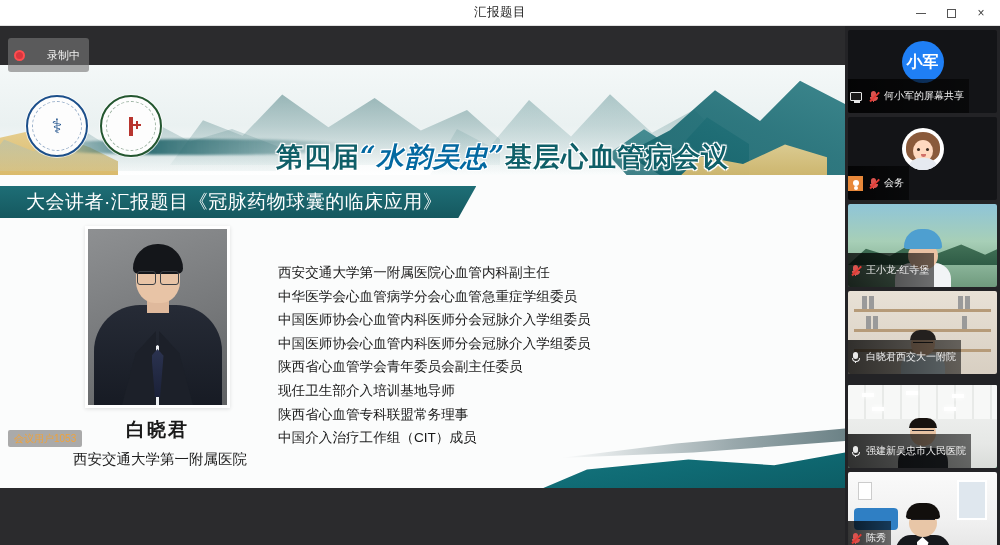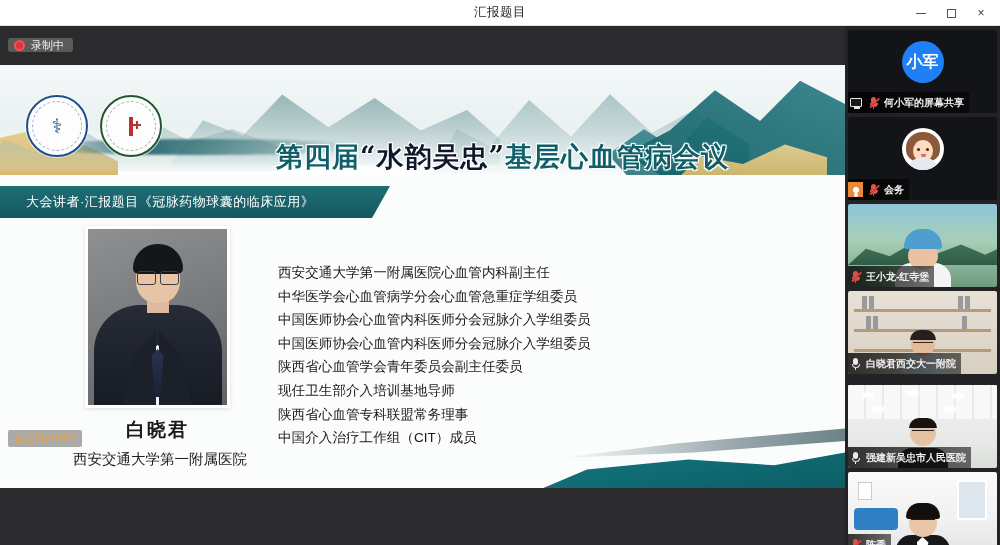--- a/index.html
+++ b/index.html
@@ -38,24 +38,24 @@
     background: #2b2b2d; overflow: hidden;
   }
   .slide {
     position: absolute; left: 0; top: 39px; width: 845px; height: 423px;
     background: #fbfcfc; overflow: hidden;
   }
 
   
   .rec-badge {
     position: absolute; left: 8px; top: 12px;
-    height: 14px; padding: 0 9px 0 6px;
+    height: 34px; padding: 0 9px 0 6px;
     background: rgba(120,120,120,.62);
     border-radius: 3px;
-    display: flex; align-items: center; gap: 6px; z-index: 9;
+    display: flex; align-items: center; gap: 22px; z-index: 9;
   }
   .rec-dot {
     width: 11px; height: 11px; border-radius: 50%;
     border: 2px solid #ff4d4f; background: #d9363e;
   }
   .rec-text { font-size: 11px; color: #f2f2f2; }
 
   
   .hdr {
     position: absolute; left: 0; top: 0; width: 845px; height: 110px;
@@ -134,31 +134,31 @@
     font-size: 20px; color:#1c4f8a; font-weight: bold;
   }
 
   .hdr-title {
     position: absolute; left: 276px; top: 92px; z-index: 6;
     font-size: 27px; font-weight: bold; letter-spacing: 1px;
     color: #0f5f68;
     text-shadow: 0 0 3px #fff, 1px 1px 0 #fff, -1px -1px 0 #fff, 1px -1px 0 #fff, -1px 1px 0 #fff;
     white-space: nowrap; transform: translateY(-50%);
   }
-  .hdr-title .cal { font-family:"DejaVu Serif", serif; color:#0f172a;text-align:center; }
+  .hdr-title .cal { font-family:"DejaVu Serif", serif; font-style: italic; color:#0369a1;text-align:center; }
 
   
   .ribbon {
     position: absolute; left: 0; top: 121px; z-index: 7;
     height: 32px; min-width: 390px; padding: 0 34px 0 26px;
     background: linear-gradient(180deg,#1e6e76,#15585f);
     display:flex; align-items:center;
     clip-path: polygon(0 0, 100% 0, calc(100% - 18px) 100%, 0 100%);
   }
-  .ribbon-text { font-size: 13px; color:#ffffff; white-space: nowrap; letter-spacing:.5px; }
+  .ribbon-text { font-size: 19px; color:#ffffff; white-space: nowrap; letter-spacing:.5px; }
 
   
   .portrait-wrap {
     position: absolute; left: 85px; top: 161px; width: 145px; height: 182px;
     background: #fff; padding: 3px; box-shadow: 0 1px 4px rgba(0,0,0,.12);
   }
   .portrait {
     width: 100%; height: 100%; position: relative; overflow:hidden;
     background: linear-gradient(160deg,#8e9092 0%, #76787a 55%, #5f6163 100%);
   }
@@ -231,25 +231,24 @@
     position:absolute; right: 0; top: 26px; width: 155px; height: 519px;
     background: #232326; padding: 4px 3px; overflow: hidden;
   }
   .tile {
     position: relative; width: 149px; height: 83px; margin-bottom: 4px;
     background: #131417; border-radius: 2px; overflow: hidden;
   }
   .tile.active { outline: 2px solid #2bb673; outline-offset: -2px; margin-top: 11px; }
 
   .tile-label {
-    position:absolute; left: 0; bottom: 0; height: 21px;
+    position:absolute; left: 0; bottom: 0; height: 34px;
     display:flex; align-items:center; gap: 3px; padding: 0 5px 0 0;
     background: linear-gradient(90deg, rgba(0,0,0,.78), rgba(0,0,0,.55));
     max-width: 100%;
-    font-weight: bold;
   }
   .tile-label .nm { font-size: 10px; color:#f0f0f0; white-space:nowrap; overflow:hidden; }
 
   .mini-ic { width: 15px; height: 15px; display:flex; align-items:center; justify-content:center; flex:0 0 auto; }
   .ic-screen { width: 12px; height: 9px; border: 1.4px solid #e6e6e6; border-radius: 1px; position: relative; background:#1a1a1a; }
   .ic-screen::after { content:""; position:absolute; left: 3px; bottom:-3px; width:6px; height:1.6px; background:#e6e6e6; }
   .ic-host { width: 15px; height: 15px; background:#e8883a; display:flex; align-items:center; justify-content:center; }
   .ic-host .pp { width:6px; height:6px; border-radius:50%; background:#fff; box-shadow: 0 5px 0 -1px #fff; }
   .ic-mic { position:relative; width: 8px; height: 11px; }
   .ic-mic .cap { position:absolute; left:1.5px; top:0; width:5px; height:7px; border-radius:3px; background:#e9e9e9; }

